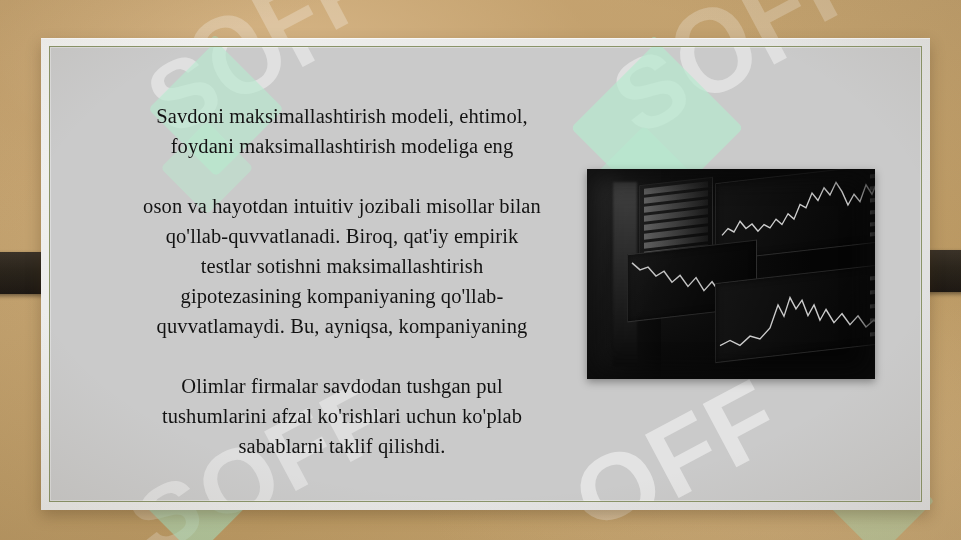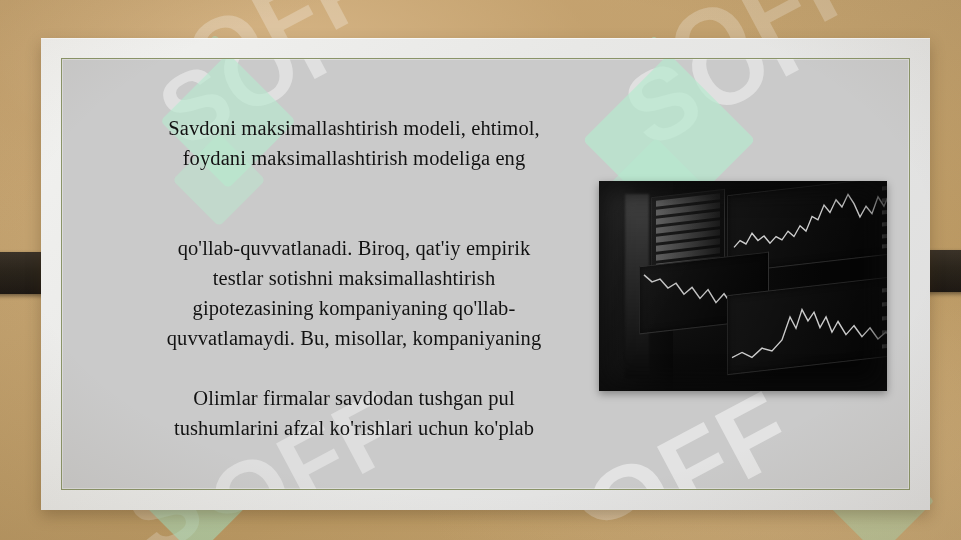--- a/index.html
+++ b/index.html
@@ -82,21 +82,21 @@
   .mount-right { right: -6px; top: 250px; width: 68px; height: 42px; }
 
   
   #board {
     position: absolute;
     left: 41px;
     top: 38px;
     width: 889px;
     height: 472px;
     background: linear-gradient(135deg, #f2f2f0 0%, #e8e8e6 40%, #dedede 100%);
-    padding: 20px;
+    padding: 8px;
     box-sizing: border-box;
     box-shadow: 0 6px 14px rgba(60,40,15,0.28), 0 1px 0 rgba(255,255,255,0.6) inset;
   }
   #board-inner {
     position: relative;
     width: 100%;
     height: 100%;
     box-sizing: border-box;
     border: 1px solid #8a9468;
     background: #cacaca;
@@ -256,28 +256,29 @@
 
       <div class="board-logo blg-a"></div>
       <div class="board-logo blg-b"></div>
       <div class="board-logo blg-c"></div>
       <div class="board-logo blg-d"></div>
 
       <div id="slide-text">
         <span>Savdoni maksimallashtirish modeli, ehtimol,</span><br>
         <span>foydani maksimallashtirish modeliga eng</span><br>
         <br>
-        <br>
+        <span>oson va hayotdan intuitiv jozibali misollar bilan</span><br>
         <span>qo'llab-quvvatlanadi. Biroq, qat'iy empirik</span><br>
         <span>testlar sotishni maksimallashtirish</span><br>
         <span>gipotezasining kompaniyaning qo'llab-</span><br>
-        <span>quvvatlamaydi. Bu, misollar, kompaniyaning</span><br>
+        <span>quvvatlamaydi. Bu, ayniqsa, kompaniyaning</span><br>
         <br>
         <span>Olimlar firmalar savdodan tushgan pul</span><br>
         <span>tushumlarini afzal ko'rishlari uchun ko'plab</span><br>
+        <span>sabablarni taklif qilishdi.</span>
       </div>
 
       <div id="photo">
         <div class="ph-layer ph-base"></div>
         <div class="ph-col"></div>
 
         <div class="grid-panel">
           <div class="row"></div>
             <div class="row"></div>
             <div class="row"></div>

